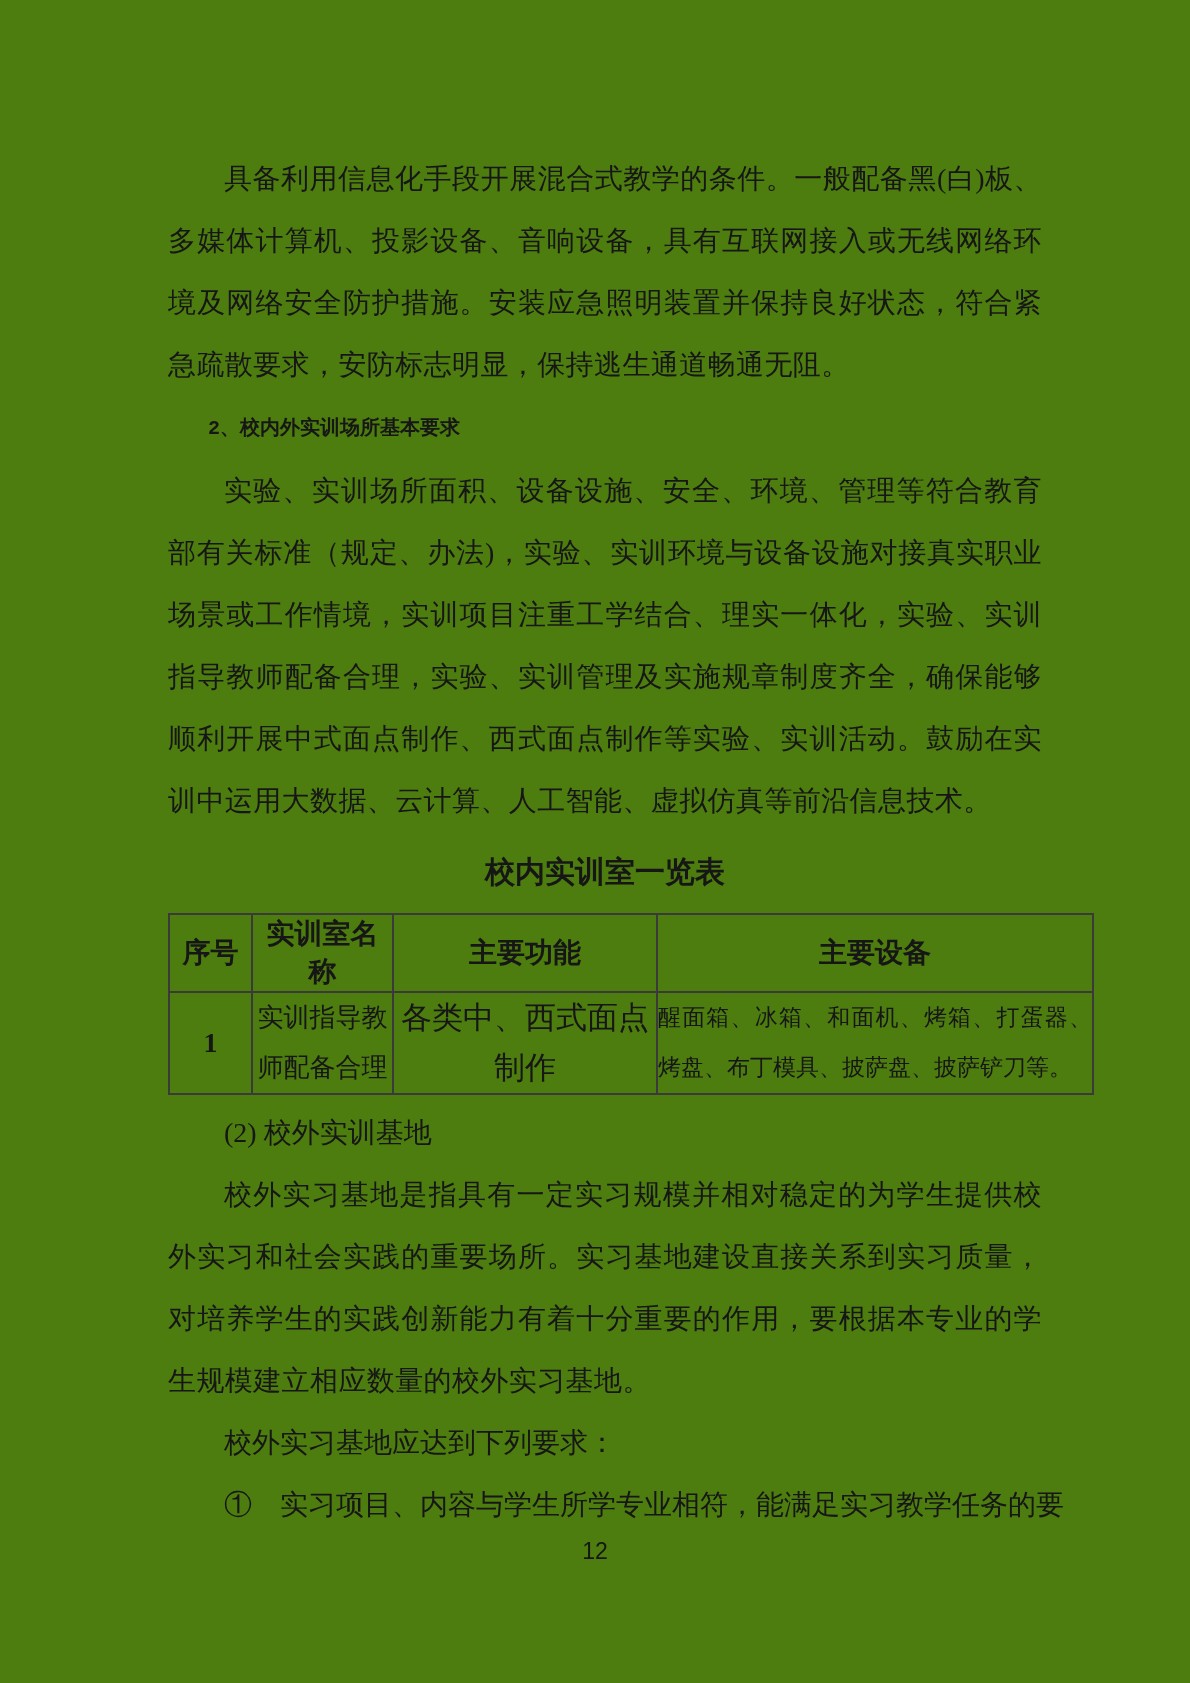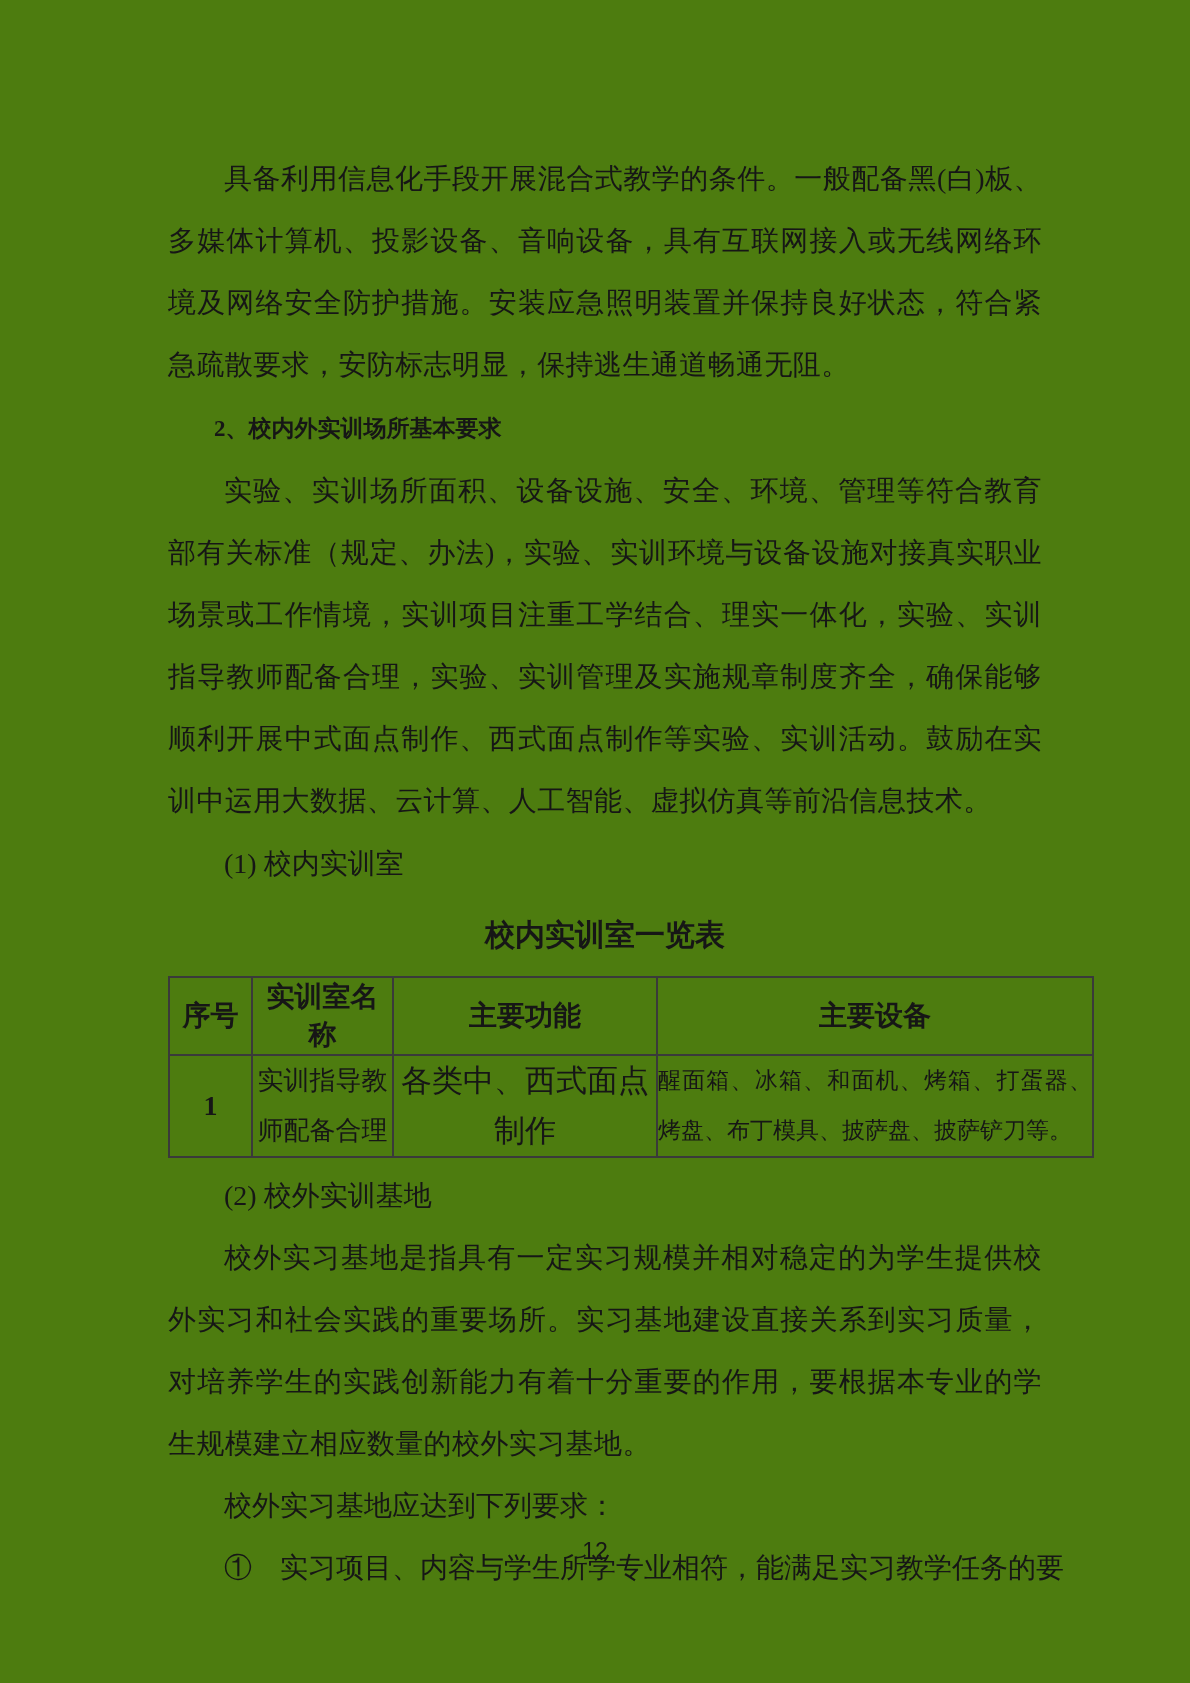--- a/index.html
+++ b/index.html
@@ -33,25 +33,25 @@
     width: 874px;
     margin: 0;
     font-size: 28px;
     line-height: 62px;
     text-indent: 2em;
     white-space: nowrap;
   }
   .heading {
     width: 874px;
     margin: 2px 0 0 0;
-    font-size: 23px;
+    font-size: 20px;
     line-height: 62px;
     text-indent: 2em;
     font-weight: bold;
-    font-family: Liberation Serif, serif;
+    font-family: Liberation Mono, monospace;
     white-space: nowrap;
   }
   .table-title {
     width: 874px;
     margin: 9px 0 0 0;
     font-size: 30px;
     line-height: 62px;
     font-weight: bold;
     font-family: "Liberation Sans", "DejaVu Sans", sans-serif;
     text-align: center;
@@ -100,21 +100,20 @@
 
 <div class="page">
   <div class="content">
 
     <p class="para">具备利用信息化手段开展混合式教学的条件。一般配备黑(白)板、多媒体计算机、投影设备、音响设备，具有互联网接入或无线网络环境及网络安全防护措施。安装应急照明装置并保持良好状态，符合紧急疏散要求，安防标志明显，保持逃生通道畅通无阻。</p>
 
     <p class="heading">2、校内外实训场所基本要求</p>
 
     <p class="para">实验、实训场所面积、设备设施、安全、环境、管理等符合教育部有关标准（规定、办法)，实验、实训环境与设备设施对接真实职业场景或工作情境，实训项目注重工学结合、理实一体化，实验、实训指导教师配备合理，实验、实训管理及实施规章制度齐全，确保能够顺利开展中式面点制作、西式面点制作等实验、实训活动。鼓励在实训中运用大数据、云计算、人工智能、虚拟仿真等前沿信息技术。</p>
 
-    <p class="single mt-sub1">(1) 校内实训室</p>
 
     <p class="table-title">校内实训室一览表</p>
 
     <table class="room-table">
       <colgroup>
         <col style="width:83px">
         <col style="width:141px">
         <col style="width:264px">
         <col style="width:436px">
       </colgroup>

